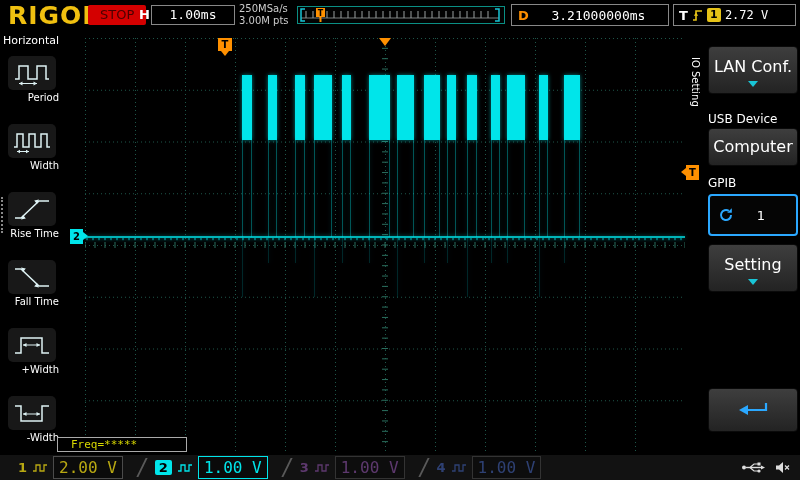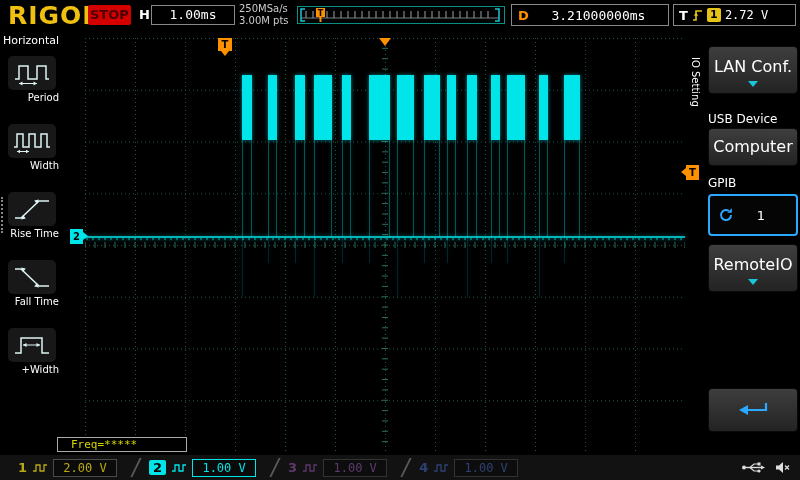--- a/index.html
+++ b/index.html
@@ -3,21 +3,21 @@
 <meta charset="utf-8">
 <style>
   *{margin:0;padding:0;box-sizing:border-box}
   html,body{background:#000}
   body{font-family:"DejaVu Sans",sans-serif}
   .scope{position:relative;width:800px;height:480px;background:#000;overflow:hidden}
 
   
   .topbar{position:absolute;left:0;top:0;width:800px;height:30px;background:#000}
   .logo{position:absolute;left:8px;top:1px;font-size:25px;font-weight:bold;letter-spacing:1px;color:#f0c010}
-  .stop{position:absolute;left:88px;top:5px;height:20px;padding:2px 2px;background:#d40000;color:#4a0000;font-weight:bold;font-size:13px;border-radius:2px}
+  .stop{position:absolute;left:88px;top:5px;height:20px;padding:2px 12px;background:#d40000;color:#4a0000;font-weight:normal;font-size:13px;border-radius:2px}
   .h-label{position:absolute;left:139px;top:7px;color:#fff;font-weight:bold;font-size:13px}
   .h-box{position:absolute;left:151px;top:5px;width:84px;height:20px;border:1px solid #888;color:#fff;font-family:"DejaVu Sans Mono",monospace;font-size:13px;text-align:center;line-height:18px}
   .rate{position:absolute;left:239px;top:3px;font-size:10px;color:#ccc;line-height:12px}
   .preview{position:absolute;left:297px;top:6px;width:208px;height:18px;border:1px solid #0a8f84;background:#020202}
   .d-box{position:absolute;left:511px;top:4px;width:158px;height:22px;border:1px solid #888;display:flex;align-items:center;gap:6px;padding:0 6px}
   .d-label{color:#ff9000;font-weight:bold;font-size:13px}
   .d-val{flex:1;text-align:center;color:#fff;font-family:"DejaVu Sans Mono",monospace;font-size:13px}
   .t-box{position:absolute;left:673px;top:4px;width:123px;height:22px;border:1px solid #888;display:flex;align-items:center;gap:4px;padding:0 5px}
   .t-label{color:#fff;font-weight:bold;font-size:13px}
   .t-src{width:14px;height:14px;background:#e6c317;color:#000;font-weight:bold;font-size:11px;text-align:center;line-height:14px;border-radius:2px}
@@ -60,21 +60,21 @@
   .remote{top:214px;height:48px;padding-top:10px}
   .back{top:358px;height:44px;display:flex;align-items:center;justify-content:center}
 
   
   .bottom{position:absolute;left:0;top:455px;width:800px;height:25px;background:#121212;display:flex;align-items:center;padding-left:14px}
   .chb{display:flex;align-items:center;gap:5px;height:25px;padding:0 4px;opacity:.85;cursor:pointer}
   .chb.dim{opacity:.5}
   .chb.sel{opacity:1}
   .chn{font-size:13px;font-weight:bold;color:var(--ch)}
   .chb.sel .chn{background:var(--ch);color:#000;padding:0 4px;border-radius:2px}
-  .chv{display:inline-block;min-width:64px;border:1px solid #555;background:#0a0a0a;color:var(--ch);font-family:"DejaVu Sans Mono",monospace;font-size:12px;text-align:center;padding:1px 5px}
+  .chv{display:inline-block;min-width:64px;border:1px solid #555;background:#0a0a0a;color:var(--ch);font-family:"DejaVu Sans Mono",monospace;font-size:16px;text-align:center;padding:1px 5px}
   .chb.sel .chv{border-color:var(--ch)}
   .sep{width:8px;height:19px;border-right:2px solid #5a5a5a;transform:skewX(-26deg);margin:0 8px}
   .endicons{margin-left:auto;margin-right:10px;display:flex;align-items:center;gap:10px}
 </style>
 </head>
 <body>
 
 <div class="scope">
 
   <header class="topbar">
@@ -192,20 +192,31 @@
         <svg width="40" height="26" viewBox="0 0 40 26">
           <path d="M3 21h6V6h21v15h7" fill="none" stroke="#def2f4" stroke-width="1.5"></path>
           <line x1="11" y1="13" x2="28" y2="13" stroke="#def2f4"></line>
           <path d="M11 13l3.5-2v4z" fill="#def2f4"></path>
             <path d="M28 13l-3.5-2v4z" fill="#def2f4"></path>
         </svg>
       </div>
       <div class="lm-label">+Width</div>
     </div>
 
+    <div class="lm-item" style="top:366px">
+      <div class="lm-icon">
+        <svg width="40" height="26" viewBox="0 0 40 26">
+          <path d="M3 6h6v15h21V6h7" fill="none" stroke="#def2f4" stroke-width="1.5"></path>
+          <line x1="11" y1="14" x2="28" y2="14" stroke="#def2f4"></line>
+          <path d="M11 14l3.5-2v4z" fill="#def2f4"></path>
+            <path d="M28 14l-3.5-2v4z" fill="#def2f4"></path>
+        </svg>
+      </div>
+      <div class="lm-label">-Width</div>
+    </div>
 
     <div class="left-scroll"></div>
   </aside>
 
   <main class="grat">
     <svg id="grid-layer" class="layer" width="600" height="414">
         <line x1="0.5" y1="0" x2="0.5" y2="414" stroke="#1e564a" stroke-dasharray="1 3"></line>
         <line x1="50.5" y1="0" x2="50.5" y2="414" stroke="#1e564a" stroke-dasharray="1 3"></line>
         <line x1="100.5" y1="0" x2="100.5" y2="414" stroke="#1e564a" stroke-dasharray="1 3"></line>
         <line x1="150.5" y1="0" x2="150.5" y2="414" stroke="#1e564a" stroke-dasharray="1 3"></line>
@@ -512,21 +523,21 @@
     <div class="rm-label-bar gpib-l">GPIB</div>
     <div class="gpib-box">
       <svg width="16" height="16" viewBox="0 0 16 16">
         <path d="M13 8a5 5 0 1 1-2.2-4.1" fill="none" stroke="#2ba8ff" stroke-width="2"></path>
         <path d="M13.8 1.2v4.6h-4.6z" fill="#2ba8ff"></path>
       </svg>
       <span class="gpib-val">1</span>
     </div>
 
     <div class="rm-btn remote">
-      <div class="rm-label">RemoteIO</div>
+      <div class="rm-label">Setting</div>
       <span class="chev"></span>
     </div>
 
     <div class="rm-btn back">
       <svg width="34" height="20" viewBox="0 0 34 20">
         <path d="M30 3v7H10" fill="none" stroke="#2ba8ff" stroke-width="2.2"></path>
         <path d="M12 5L3 10l9 5z" fill="#2ba8ff"></path>
       </svg>
     </div>
   </aside>

